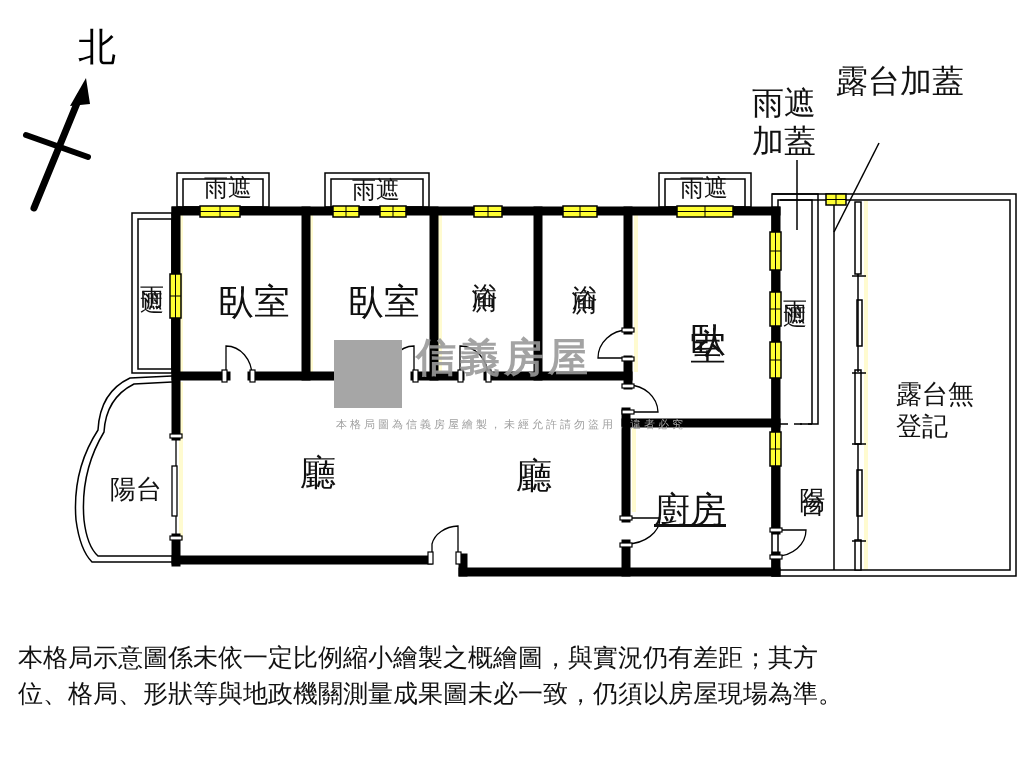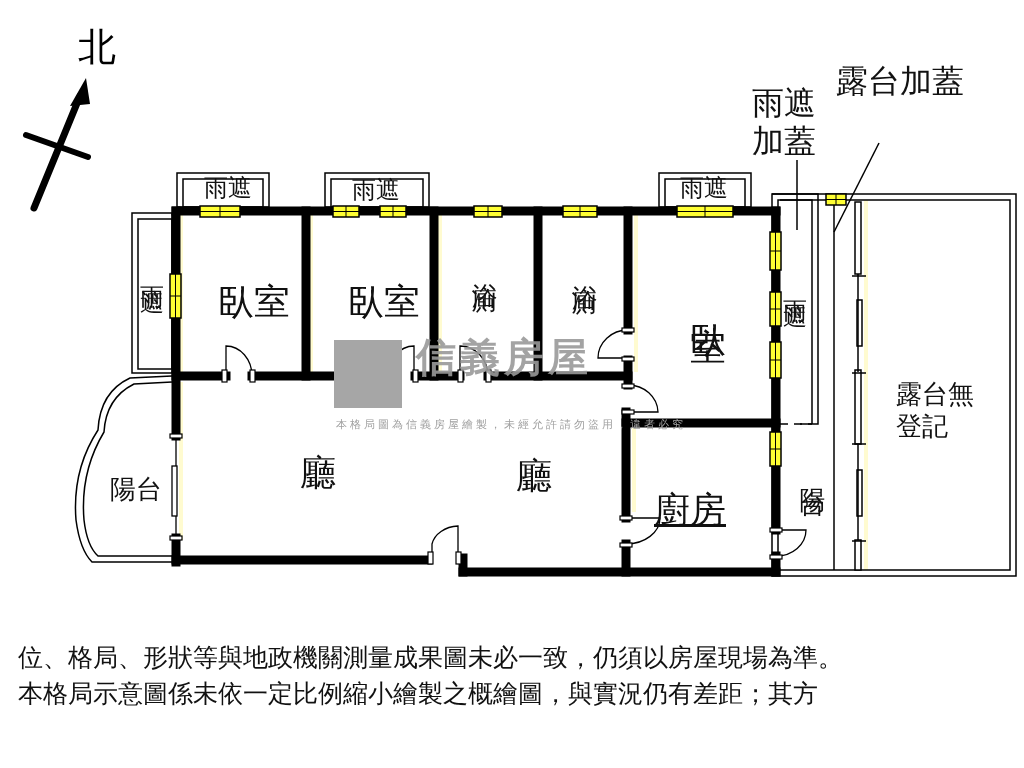--- a/index.html
+++ b/index.html
@@ -228,15 +228,15 @@
 
 <div class="lbl callout" style="left:752px;top:84px;">
   <div>雨遮</div>
   <div>加蓋</div>
 </div>
 <div class="lbl callout" style="left:836px;top:62px;">
   <div>露台加蓋</div>
 </div>
 
 <div class="note">
+  <p>本格局示意圖係未依一定比例縮小繪製之概繪圖，與實況仍有差距；其方</p>
   <p>位、格局、形狀等與地政機關測量成果圖未必一致，仍須以房屋現場為準。</p>
-  <p>本格局示意圖係未依一定比例縮小繪製之概繪圖，與實況仍有差距；其方</p>
 </div>
 
 </body></html>

